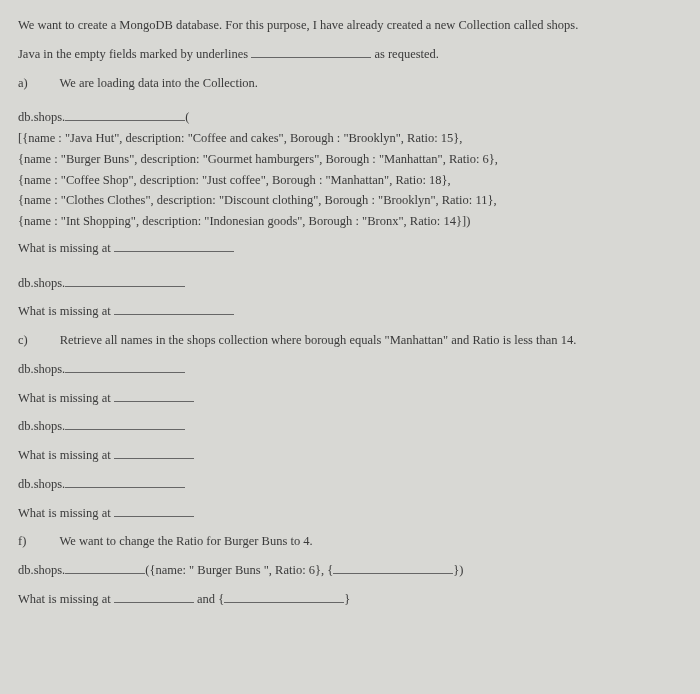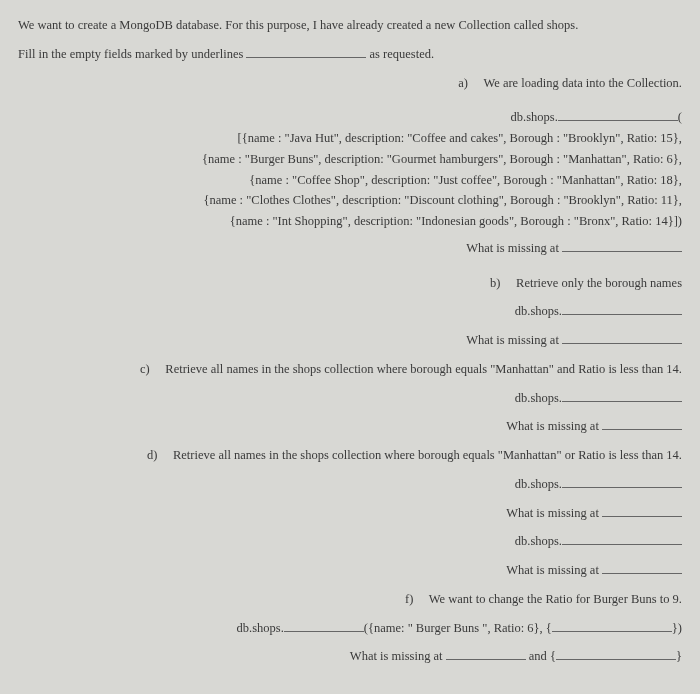--- a/index.html
+++ b/index.html
@@ -17,32 +17,32 @@
     .strong { font-weight: 400; }
     .ul {
       display: inline-block;
       border-bottom: 1px solid #666;
       min-width: 80px;
       height: 0.9em;
       vertical-align: baseline;
     }
     .ul.long { min-width: 120px; }
     .part-label { display: inline-block; min-width: 26px; }
-    .section { margin-bottom: 10px; text-align: right; }
+    .section { margin-bottom: 10px; }
     .code-block { margin-top: 16px; }
     .code-block div { margin-bottom: 2px; }
     .gap { height: 6px; }
   </style>
 </head>
 <body>
 
 <div class="line">We want to create a MongoDB database. For this purpose, I have already created a new Collection called shops.</div>
 
 <div class="line">
-  <span>Fill in the empty fields marked by underlines</span>
+  <span>Java in the empty fields marked by underlines</span>
   <span class="ul long"></span>
   <span>as requested.</span>
 </div>
 
 <div class="section">
   <div class="line">
     <span class="part-label">a)</span>
     &nbsp;&nbsp;&nbsp;
     <span>We are loading data into the Collection.</span>
   </div>
@@ -60,25 +60,20 @@
   <div class="line strong">
     <span>What is missing at</span>
     <span class="ul long"></span>
   </div>
 </div>
 
 <div class="gap"></div>
 
 <div class="section">
   <div class="line">
-    <span class="part-label">b)</span>
-    &nbsp;&nbsp;&nbsp;
-    <span>Retrieve only the borough names</span>
-  </div>
-  <div class="line">
     <span>db.shops.</span><span class="ul long"></span>
   </div>
   <div class="line strong">
     <span>What is missing at</span>
     <span class="ul long"></span>
   </div>
 </div>
 
 <div class="section">
   <div class="line">
@@ -90,25 +85,20 @@
     <span>db.shops.</span><span class="ul long"></span>
   </div>
   <div class="line strong">
     <span>What is missing at</span>
     <span class="ul"></span>
   </div>
 </div>
 
 <div class="section">
   <div class="line">
-    <span class="part-label">d)</span>
-    &nbsp;&nbsp;&nbsp;
-    <span>Retrieve all names in the shops collection where borough equals "Manhattan" or Ratio is less than 14.</span>
-  </div>
-  <div class="line">
     <span>db.shops.</span><span class="ul long"></span>
   </div>
   <div class="line strong">
     <span>What is missing at</span>
     <span class="ul"></span>
   </div>
 </div>
 
 <div class="section">
   <div class="line">
@@ -117,21 +107,21 @@
   <div class="line strong">
     <span>What is missing at</span>
     <span class="ul"></span>
   </div>
 </div>
 
 <div class="section">
   <div class="line">
     <span class="part-label">f)</span>
     &nbsp;&nbsp;&nbsp;
-    <span>We want to change the Ratio for Burger Buns to 9.</span>
+    <span>We want to change the Ratio for Burger Buns to 4.</span>
   </div>
   <div class="line">
     <span>db.shops.</span><span class="ul"></span><span>({name: " Burger Buns ", Ratio: 6}, {</span><span class="ul long"></span><span>})</span>
   </div>
   <div class="line strong">
     <span>What is missing at</span>
     <span class="ul"></span>
     <span>and {</span><span class="ul long"></span>}
   </div>
 </div>

